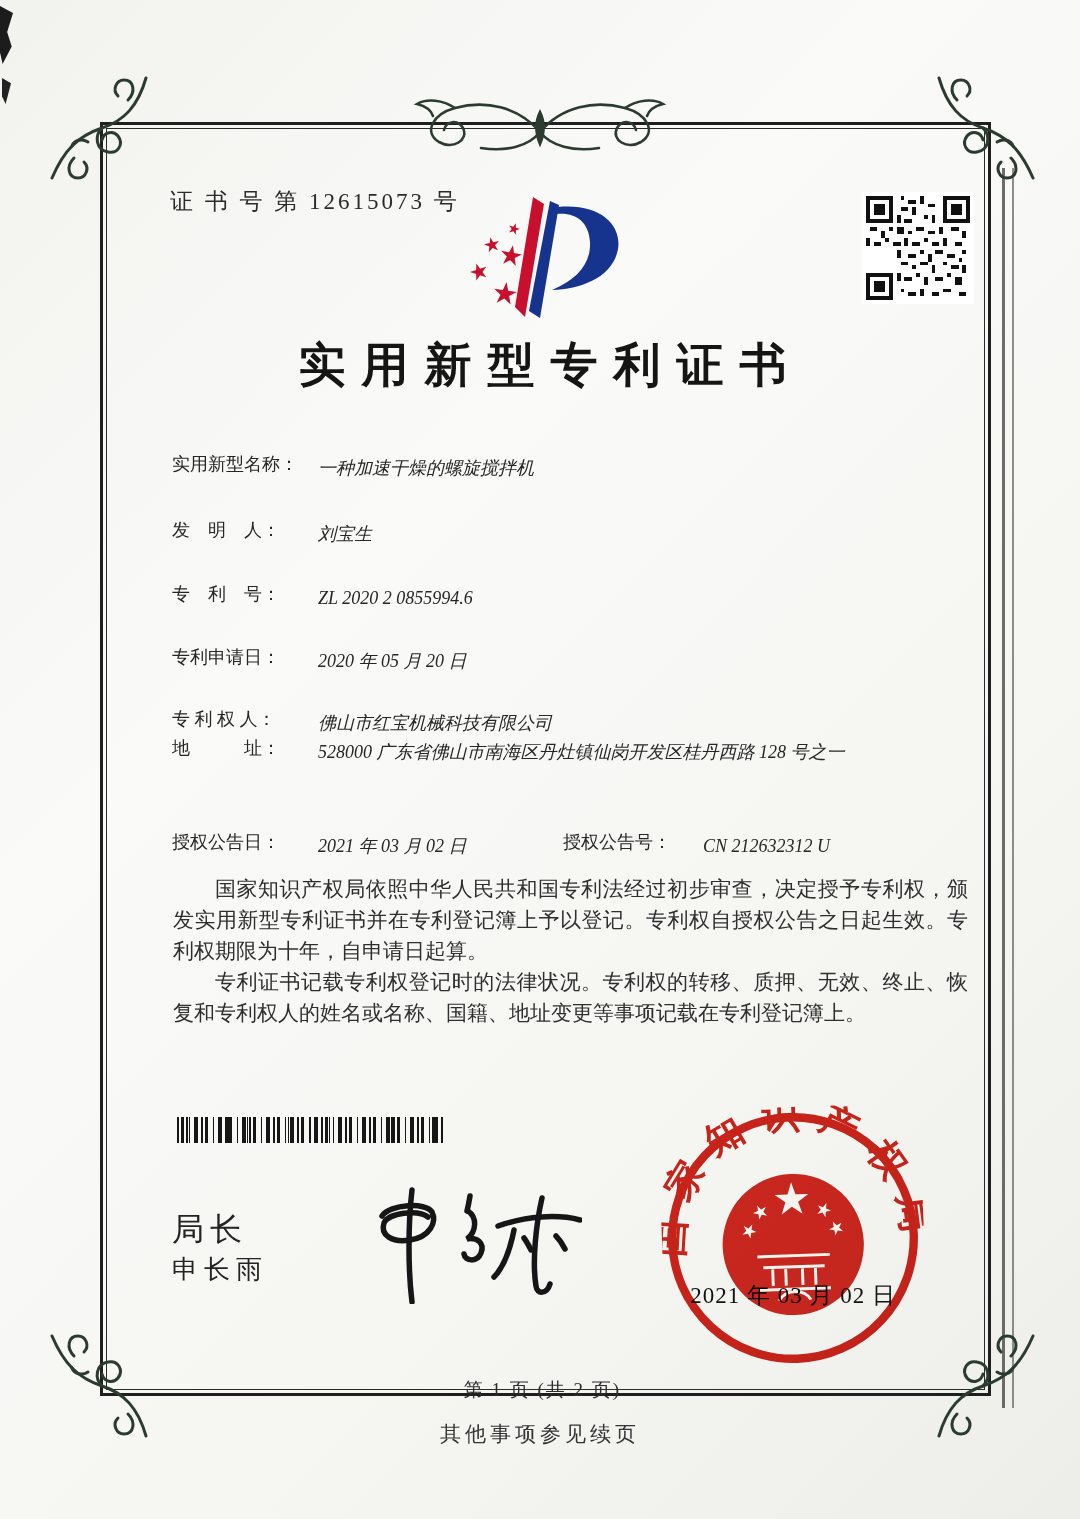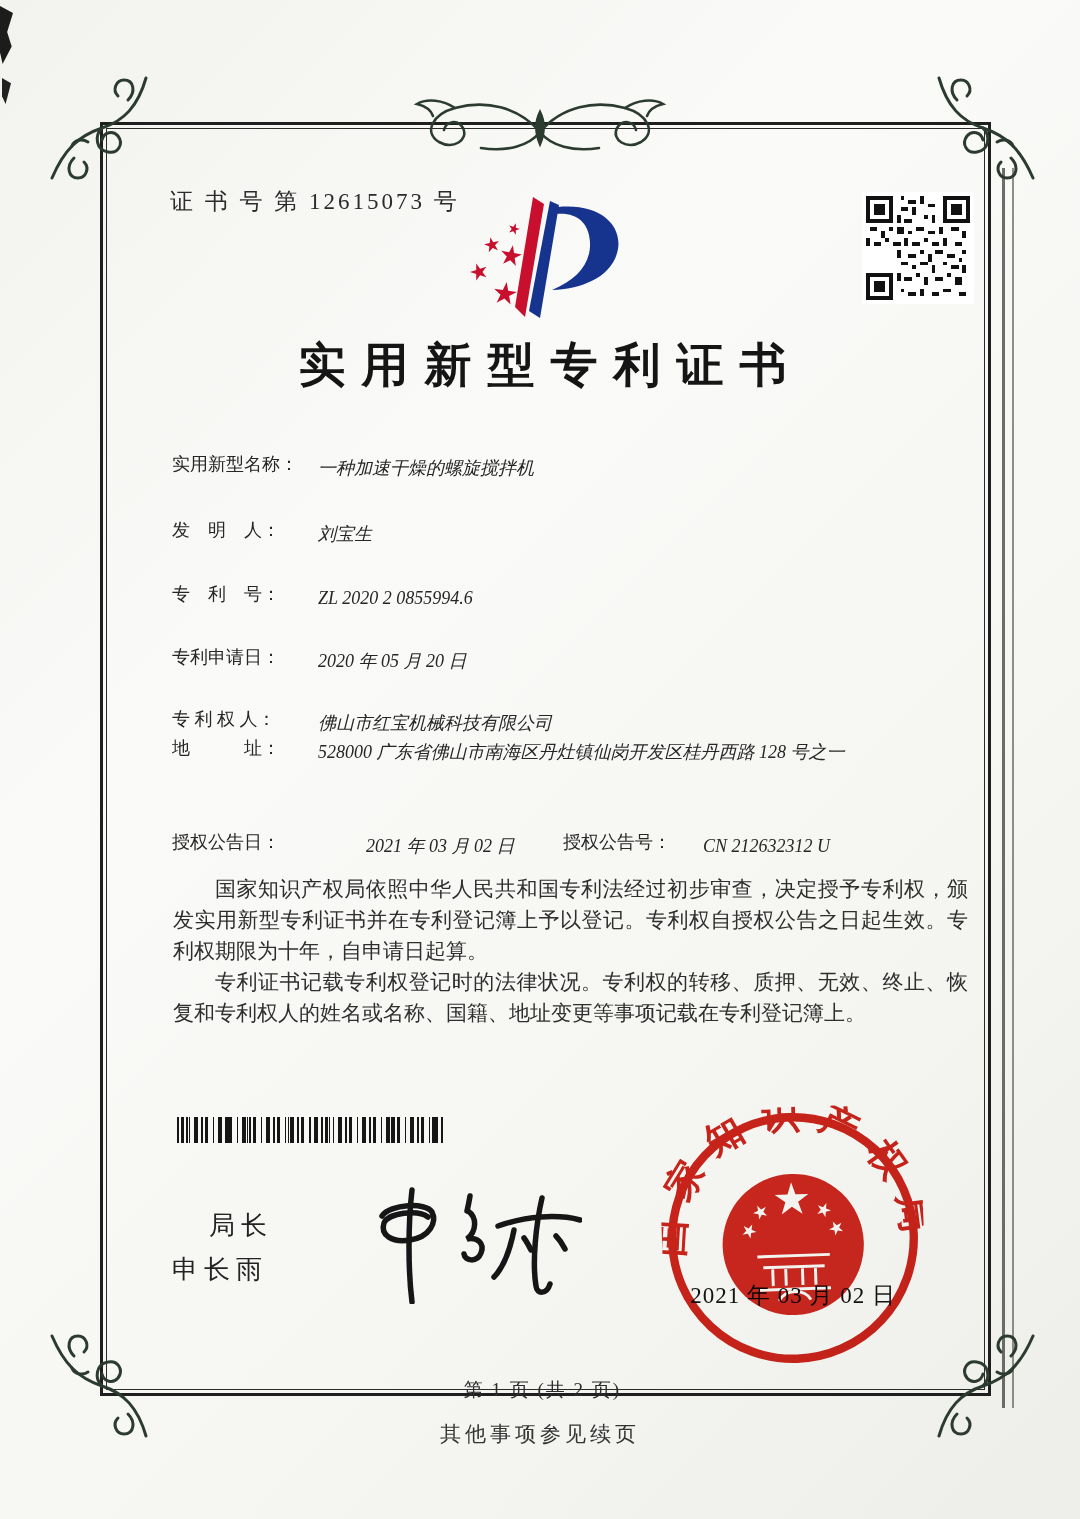--- a/index.html
+++ b/index.html
@@ -25,34 +25,34 @@
   .logo{left:432px;top:176px;width:226px;height:154px;}
   .qr{left:862px;top:192px;width:112px;height:112px;}
   .title{left:100px;top:334px;width:885px;text-align:center;font-size:47px;font-weight:700;
          letter-spacing:16px;text-indent:16px;color:#151515;}
   
   .row{left:172px;display:flex;font-size:18px;color:#262626;}
   .row .lab{width:146px;flex:none;}
   .row .val{width:672px;line-height:33px;font-style:italic;}
   .r0{top:452px;} .r1{top:518px;} .r2{top:582px;} .r3{top:645px;}
   .r4{top:707px;} .r5{top:736px;}
-  .r6{top:830px;gap:48px;} .r7{top:830px;left:563px;}
+  .r6{top:830px;} .r7{top:830px;left:563px;}
   .r7 .lab{width:140px;}
   
   .paras{left:173px;top:874px;width:795px;font-size:21px;line-height:31px;
          text-align:justify;color:#2e2e2e;}
   .paras p{margin:0;text-indent:2em;}
   
   .barcode{left:177px;top:1117px;width:266px;height:26px;
     background-image:
       repeating-linear-gradient(90deg,#161616 0 2px,transparent 2px 4px,#161616 4px 7px,transparent 7px 12px,#161616 12px 13px,transparent 13px 17px,#161616 17px 21px,transparent 21px 24px),
       repeating-linear-gradient(90deg,transparent 0 9px,#161616 9px 11px,transparent 11px 29px,#161616 29px 30px,transparent 30px 41px);
   }
   
-  .director-label{left:172px;top:1208px;font-size:26px;letter-spacing:6px;margin-left:37px;}
+  .director-label{left:172px;top:1208px;font-size:32px;letter-spacing:6px;}
   .director-name{left:172px;top:1252px;font-size:26px;letter-spacing:6px;}
   .sig{left:330px;top:1176px;width:252px;height:128px;}
   
   .seal-date{left:662px;top:1280px;width:262px;text-align:center;font-size:23px;
              letter-spacing:1px;color:#111;}
   .seal{left:662px;top:1107px;width:262px;height:262px;mix-blend-mode:multiply;
         transform:rotate(-2deg);}
   
   .pagenum{left:100px;top:1355px;width:885px;text-align:center;font-size:19px;
            letter-spacing:2px;color:#2c2c2c;margin-top:22px;}

